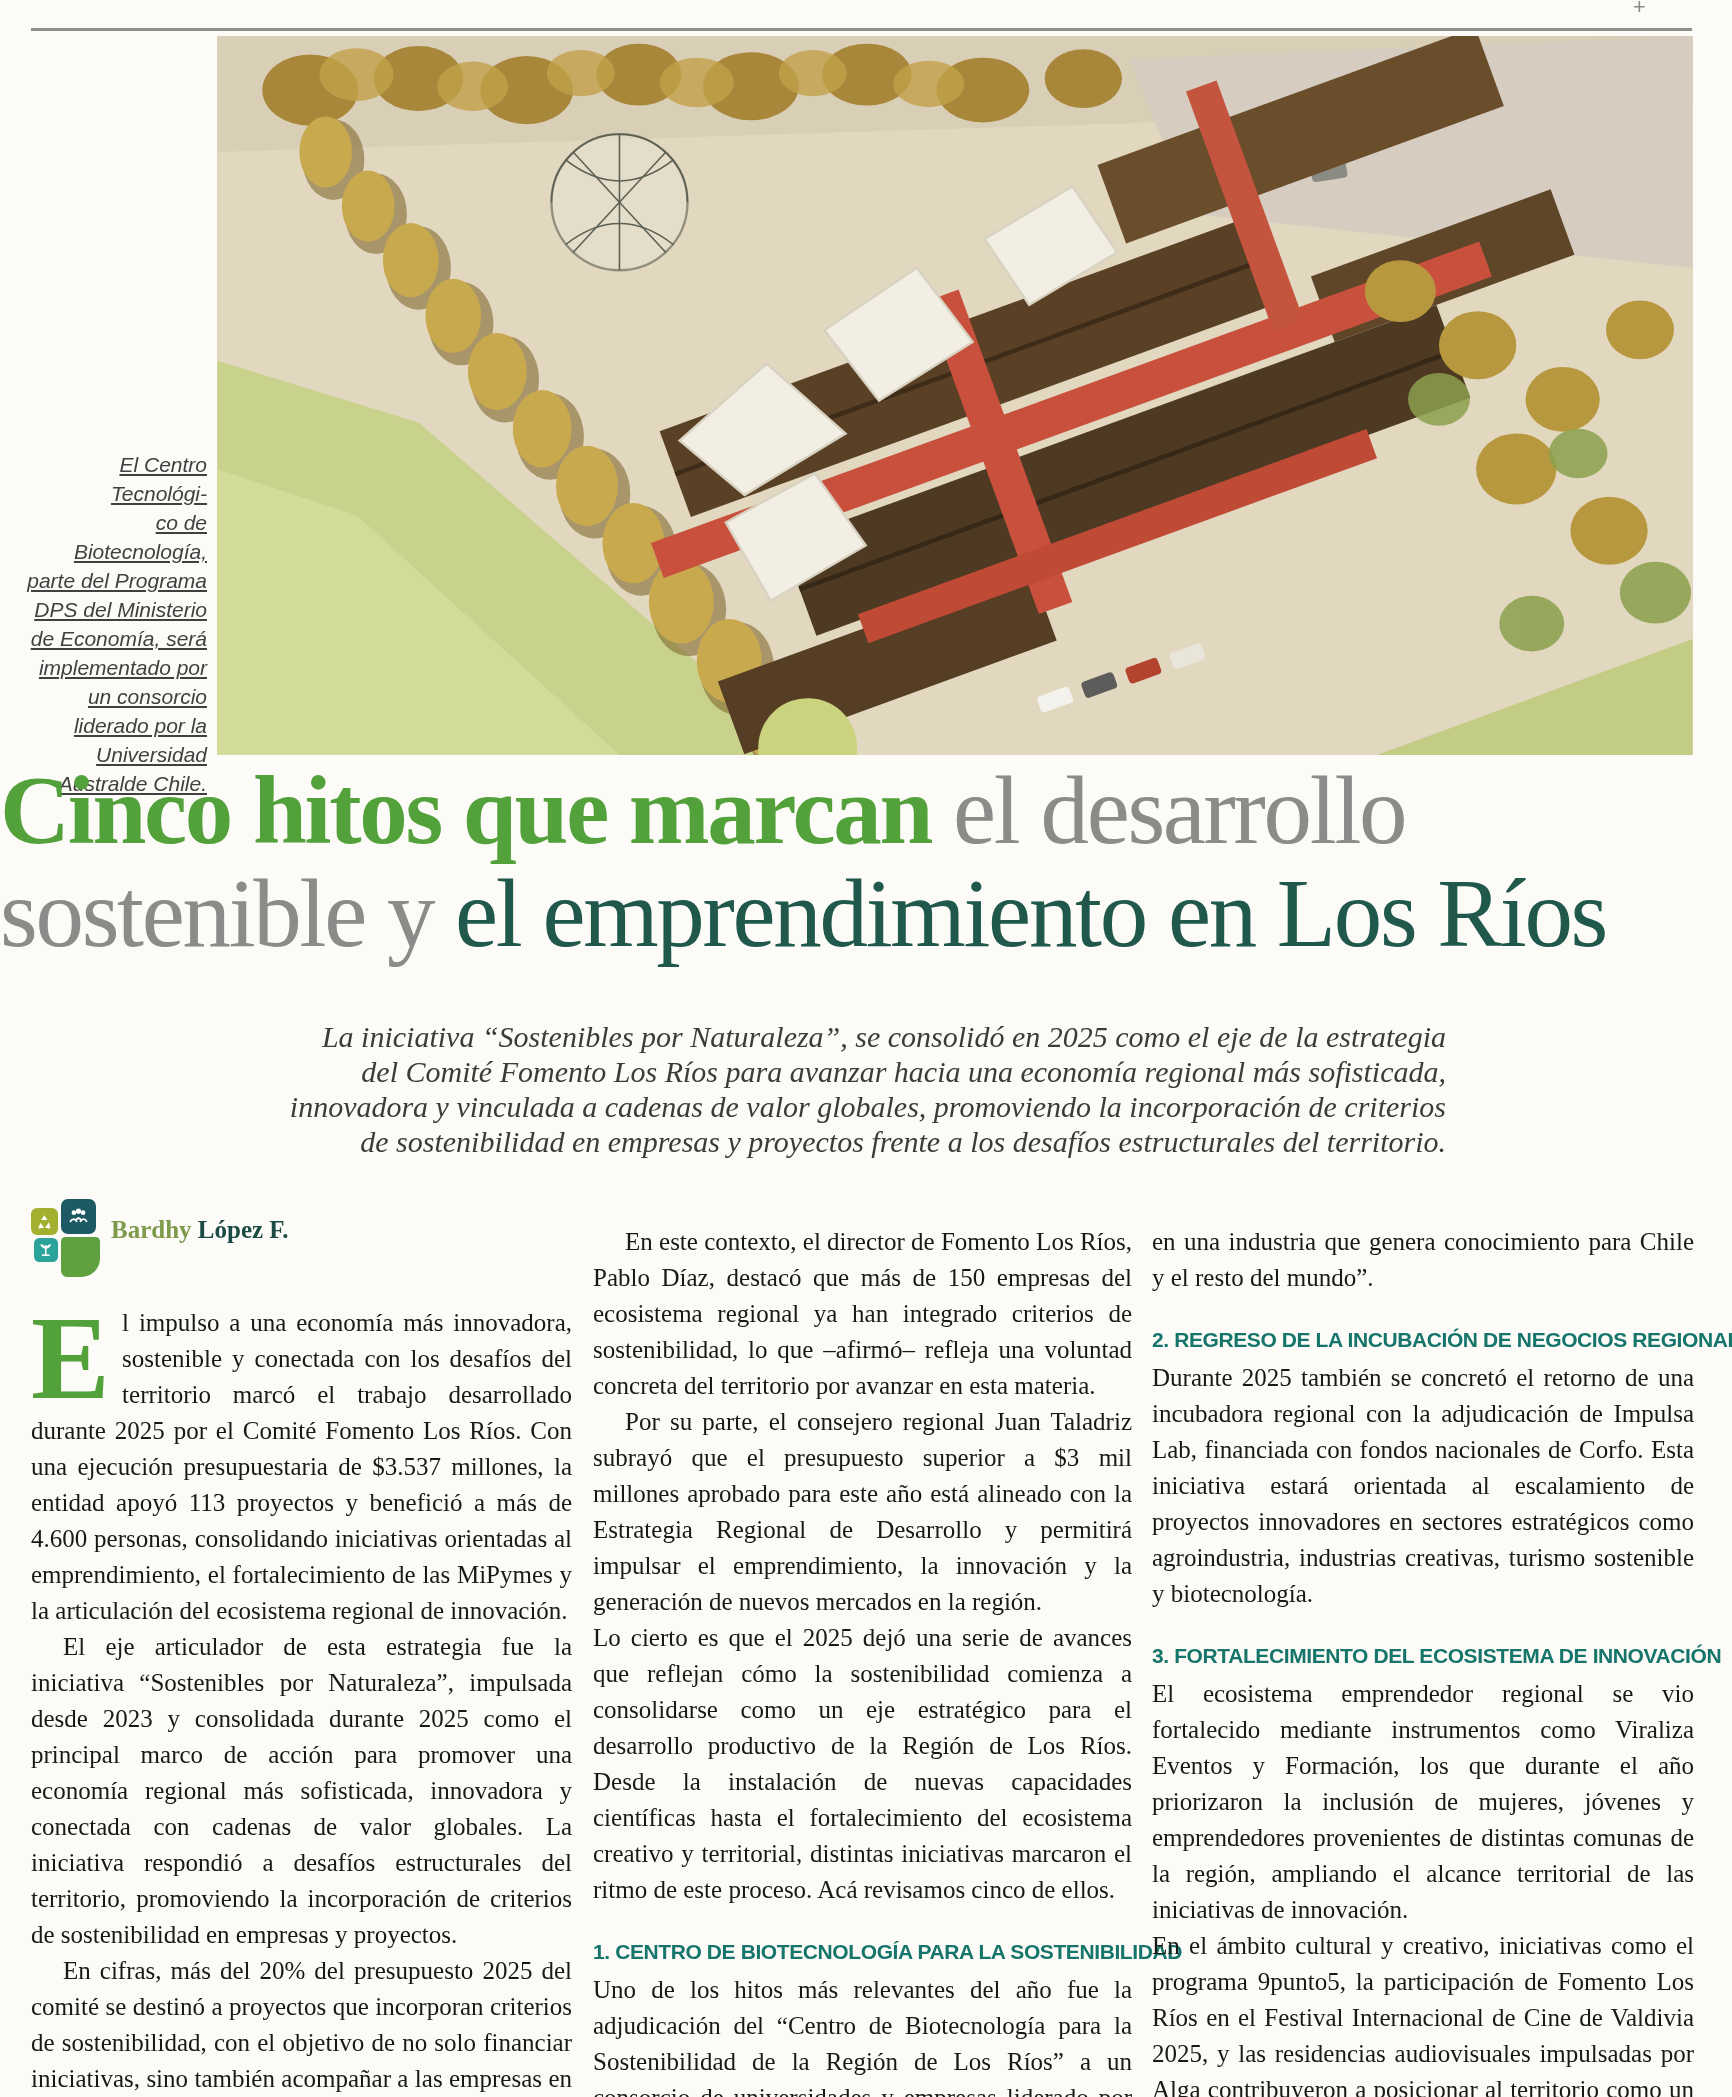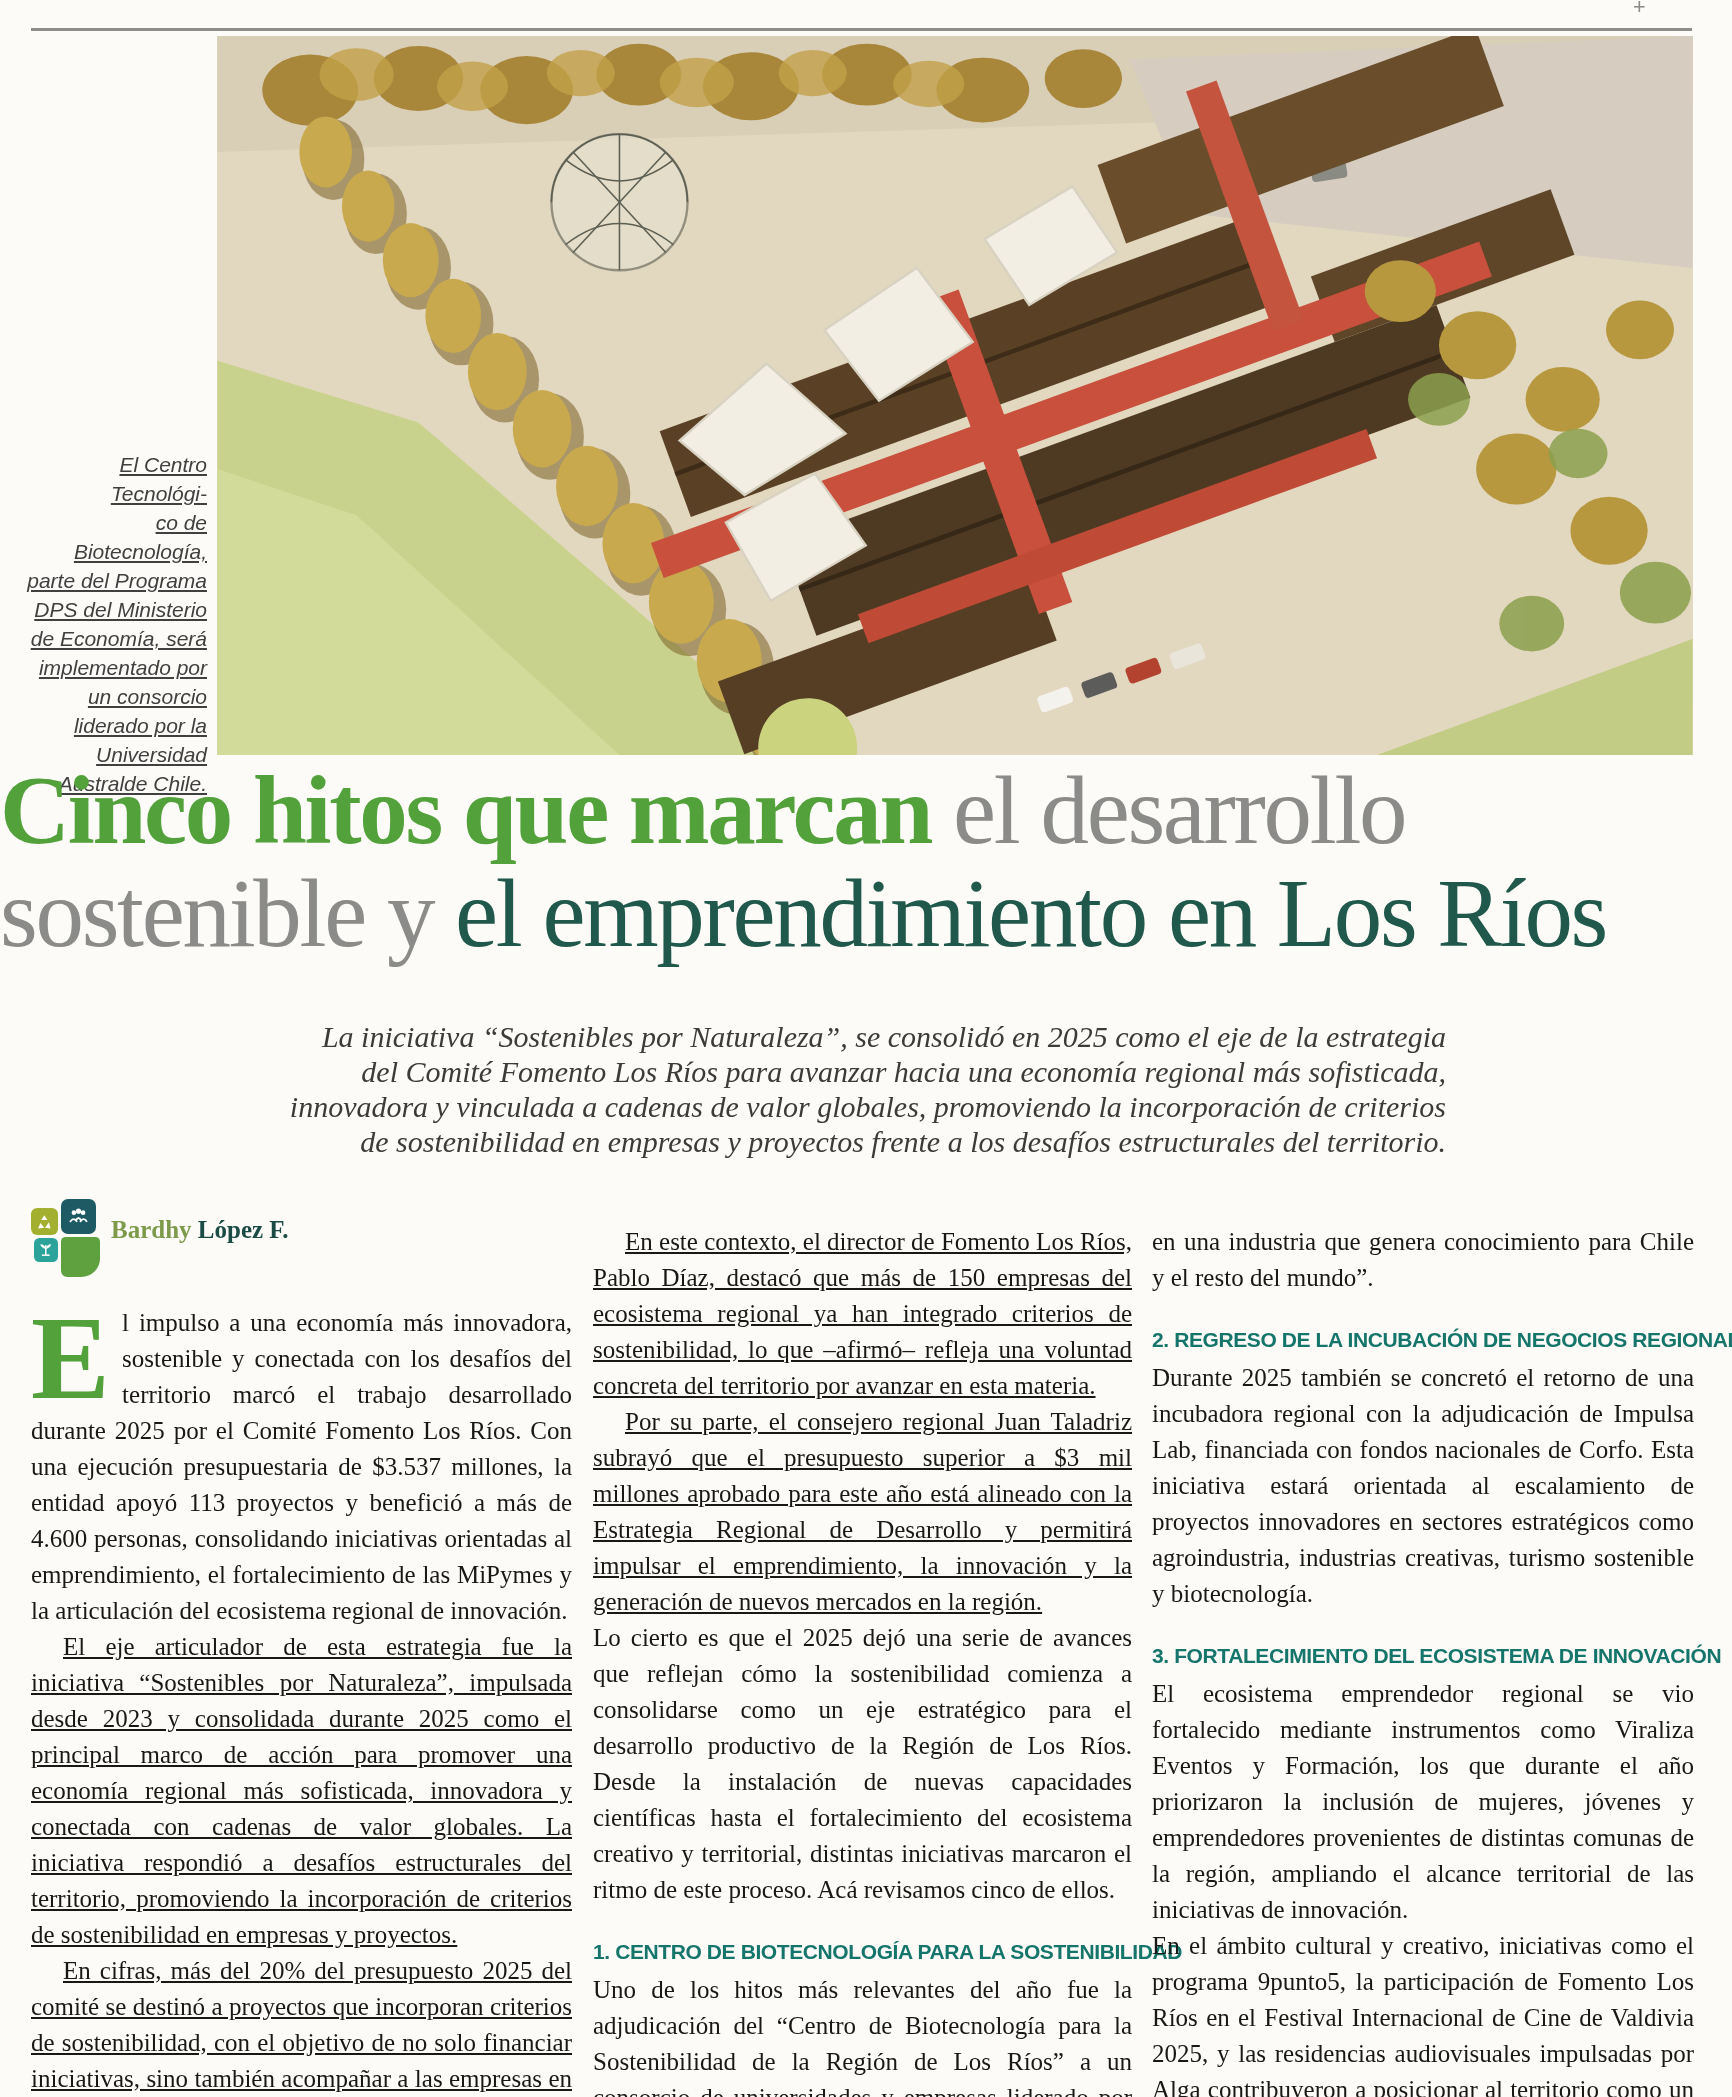--- a/index.html
+++ b/index.html
@@ -34,21 +34,21 @@
   .tile-green{left:32px;top:38px;width:39px;height:40px;border-radius:4.6px 4.6px 18.6px 6.2px;background:#5fa13e;}
   .byline-text{position:absolute;left:82px;top:17px;font:bold 25px/28px "Liberation Serif",serif;}
   .byline-first{color:#7d9a4a;}
   .byline-last{color:#1b4b44;}
 
   .col{position:absolute;font:25px/36px "Liberation Serif",serif;color:#181816;text-align:justify;}
   .col1{left:31px;top:1305px;width:541px;}
   .col2{left:593px;top:1224px;width:539px;}
   .col3{left:1152px;top:1224px;width:542px;}
   .body-p{margin:0;}
-  .body-p.indent{text-indent:32px;text-decoration:underline;}
+  .body-p.indent{text-indent:32px;}
   .col-heading{font:bold 21px/29px "Liberation Sans",sans-serif;color:#15756a;
     margin:29px 0 6.2px 0;letter-spacing:-0.4px;white-space:nowrap;}
   .dropcap{float:left;font:bold 118px/91px "Liberation Serif",serif;color:#53a13a;
     margin:7.7px 12.4px 0 0;}
 </style>
 </head>
 <body>
 
 <div class="page">
 

